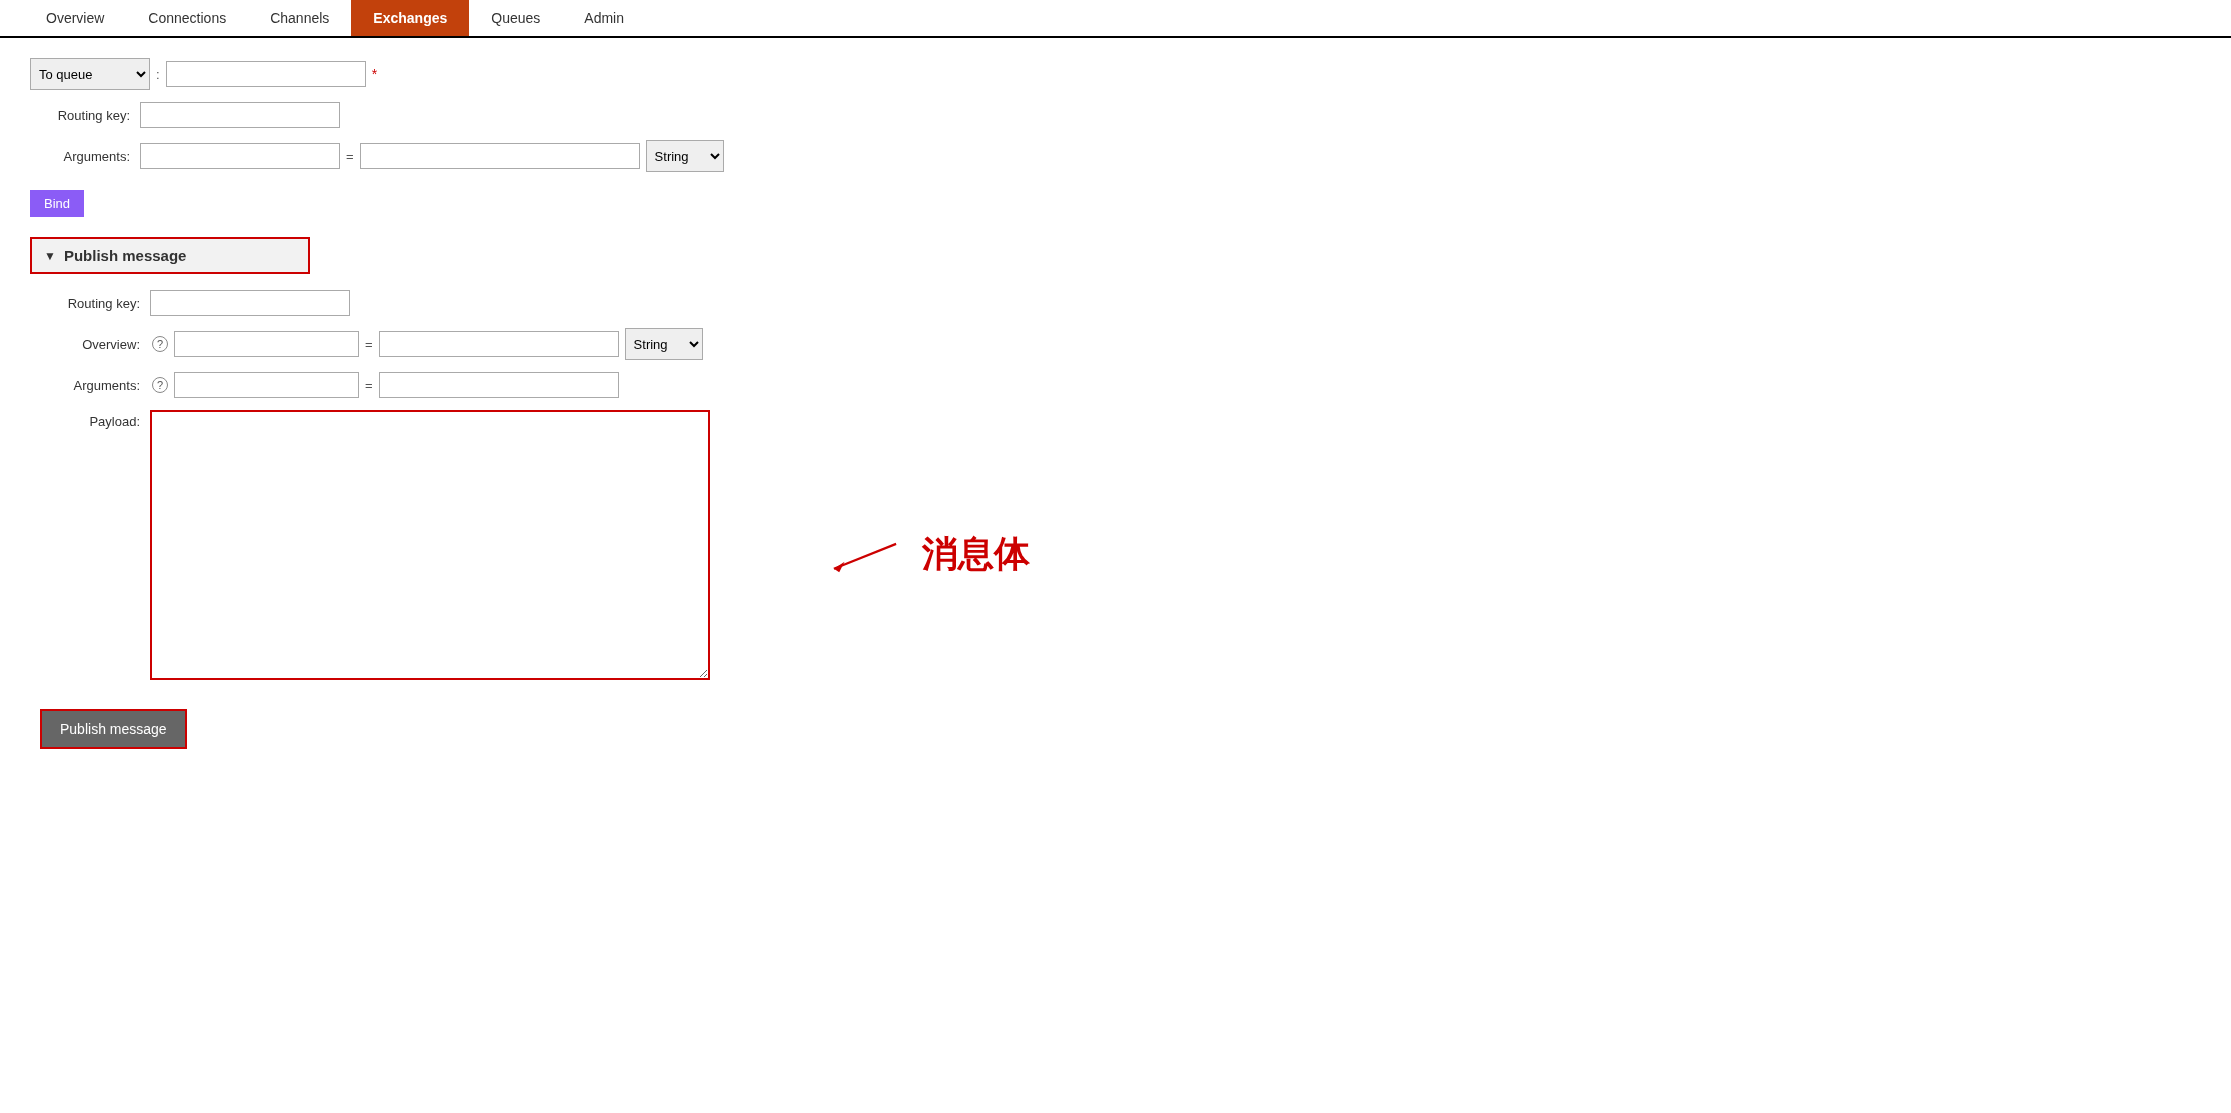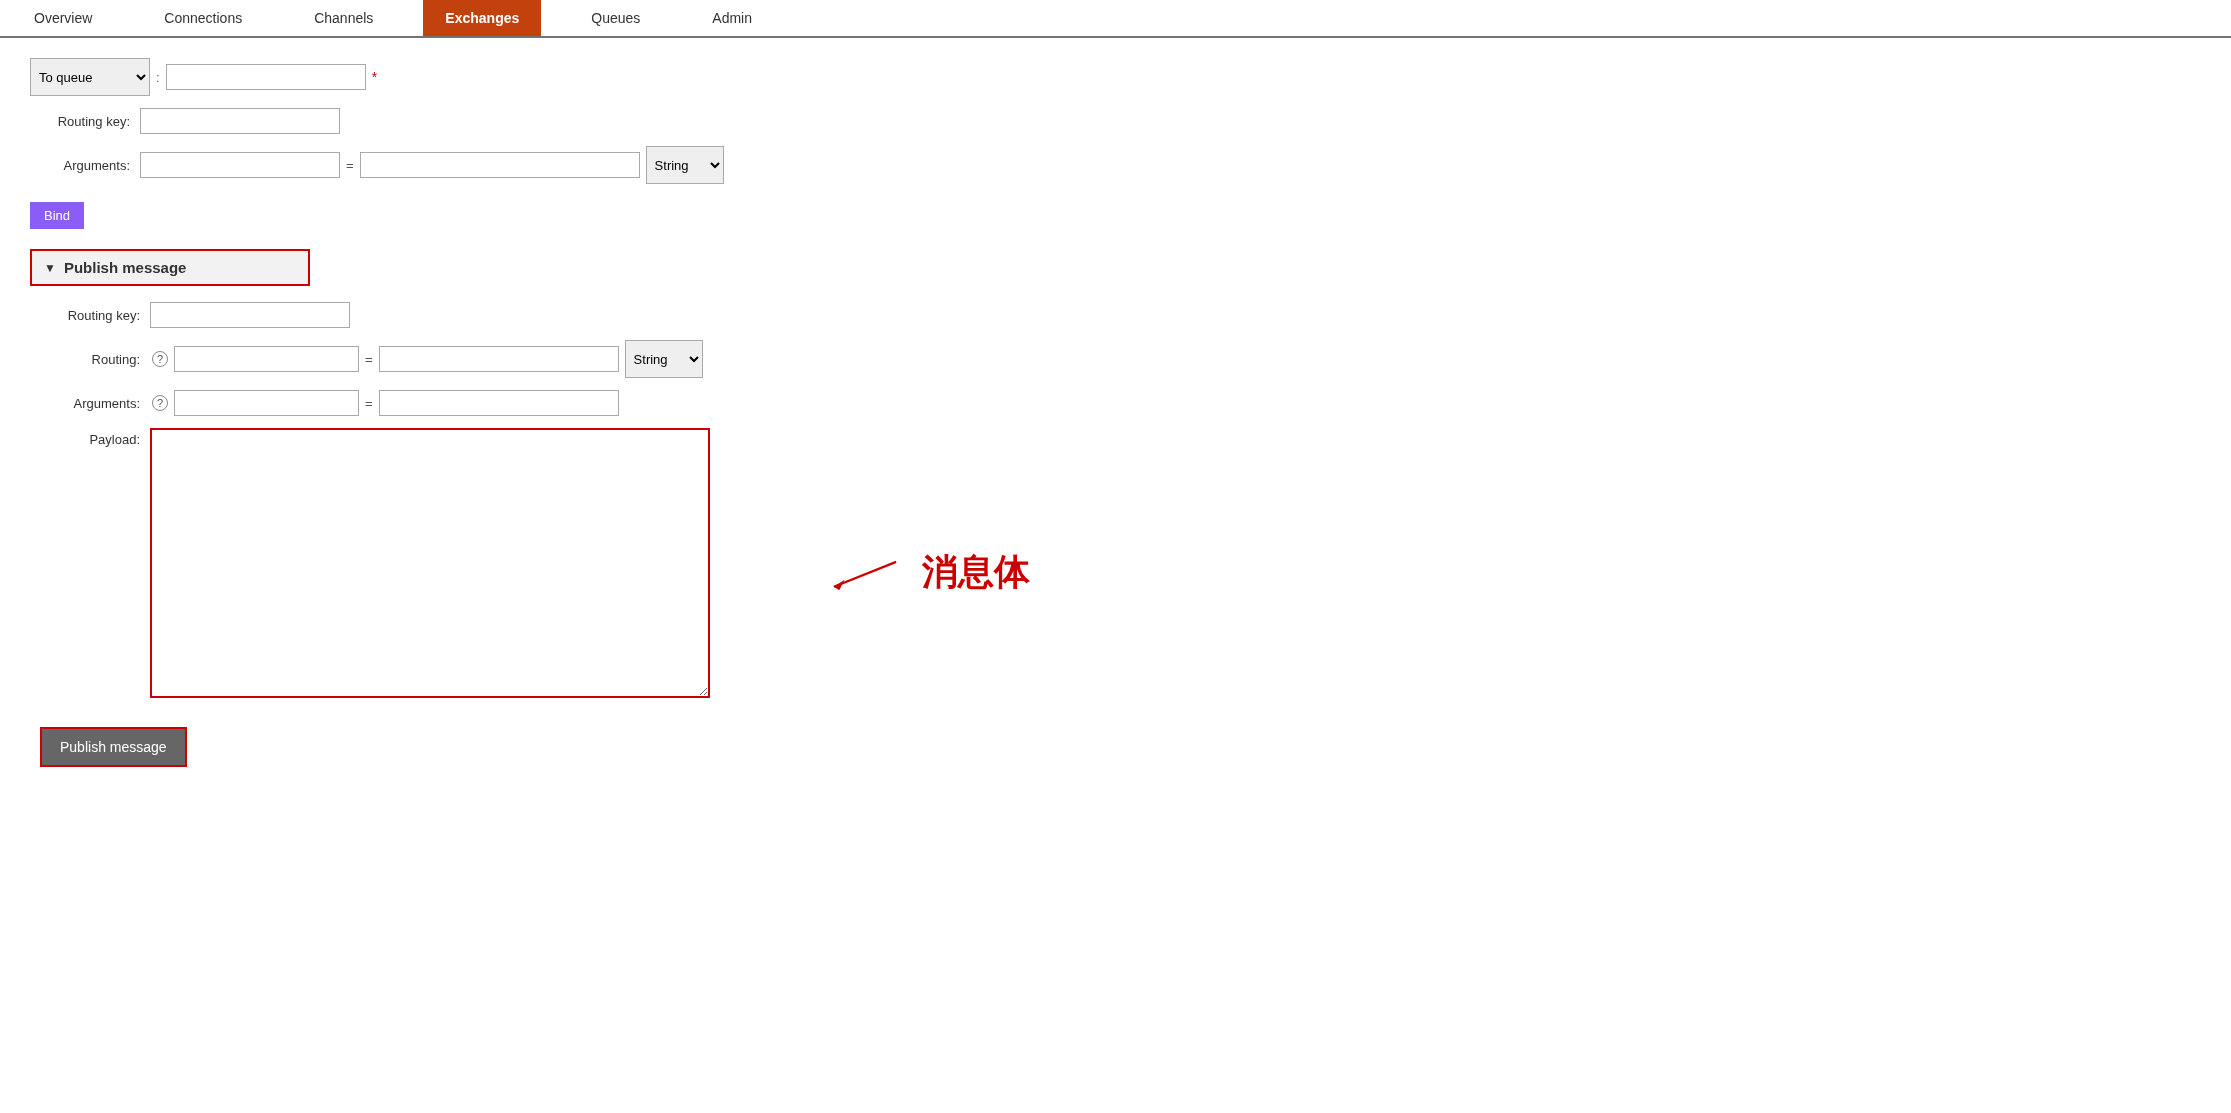--- a/index.html
+++ b/index.html
@@ -6,24 +6,23 @@
     body {
       font-family: Arial, sans-serif;
       font-size: 13px;
       background: #fff;
       color: #333;
     }
 
     
     .nav-tabs {
       display: flex;
-      border-bottom: 2px solid #737373;
+      border-bottom: 2px solid #000000;
       background: #fff;
-      padding-left: 12px;
-      gap: 28px;
+      padding-left: 24px;
     }
     .nav-tab {
       padding: 10px 22px;
       cursor: pointer;
       font-size: 14px;
       color: #333;
       border: none;
       background: none;
       text-decoration: none;
     }
@@ -62,21 +61,21 @@
       font-size: 14px;
     }
     .equals-sign {
       margin: 0 6px;
       color: #555;
     }
     .form-select {
       border: 1px solid #aaa;
       padding: 2px 4px;
       font-size: 13px;
-      height: 38px;
+      height: 32px;
       margin-left: 6px;
       cursor: pointer;
     }
 
     
     .btn-bind {
       background: #8b5cf6;
       color: #fff;
       border: none;
       padding: 6px 14px;
@@ -236,21 +235,21 @@
   </div>
 
   <div class="publish-section">
 
     <div class="publish-form-row">
       <label class="publish-label">Routing key:</label>
       <input type="text" class="form-input" style="width: 200px;" value="">
     </div>
 
     <div class="publish-form-row">
-      <label class="publish-label">Routing:</label>
+      <label class="publish-label">Overview:</label>
       <span class="help-icon">?</span>
       <input type="text" class="form-input" style="width: 185px; margin-left: 6px;" value="">
       <span class="equals-sign">=</span>
       <input type="text" class="form-input" style="width: 240px;" value="">
       <select class="form-select">
         <option>String</option>
         <option>Number</option>
         <option>Boolean</option>
       </select>
     </div>

